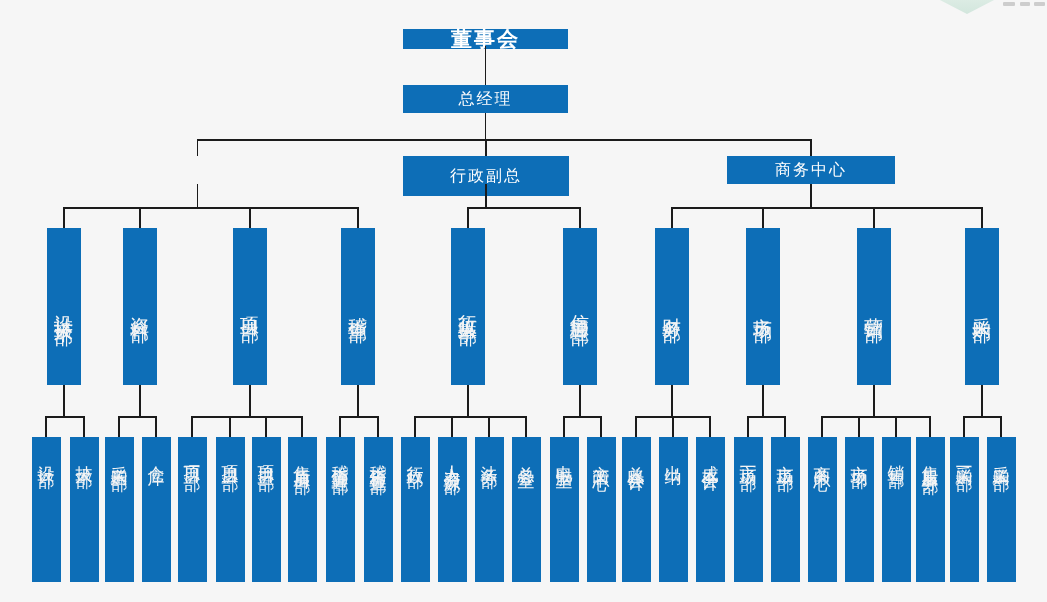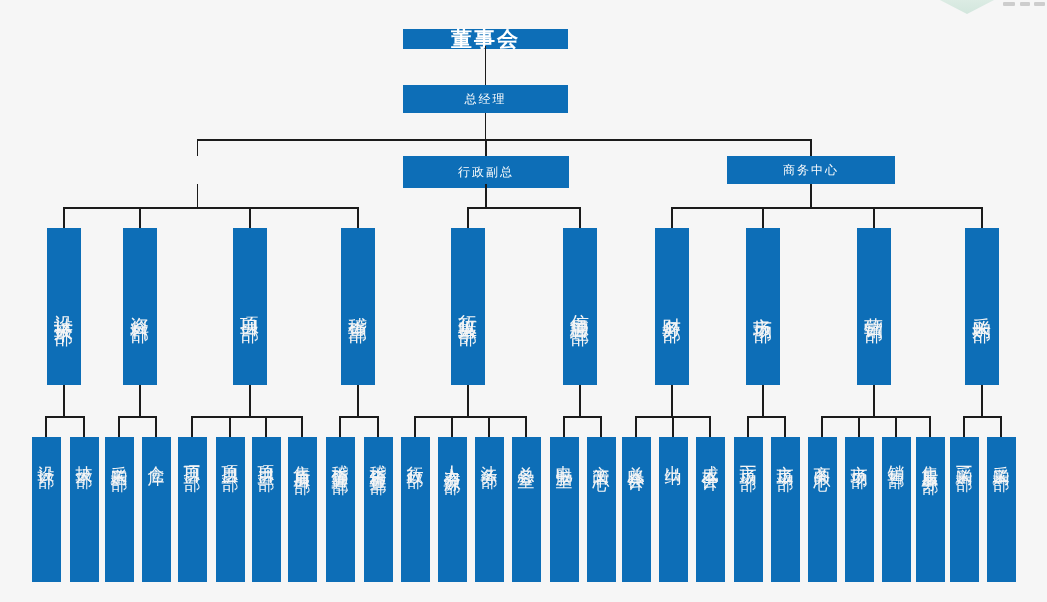--- a/index.html
+++ b/index.html
@@ -6,21 +6,21 @@
   #canvas{
     position:relative;width:1047px;height:602px;overflow:hidden;
     background:#f6f6f6;
     font-family:"Liberation Sans","DejaVu Sans",sans-serif;
   }
   .node{
     position:absolute;background:#0d6eb7;color:#fff;
     display:flex;align-items:center;justify-content:center;
     box-sizing:border-box;
   }
-  .node.h span{letter-spacing:2px;font-size:12px;color:#fdfdfd;}
+  .node.h span{letter-spacing:2px;font-size:16px;color:#fdfdfd;}
   .node.root span{font-weight:bold;font-size:21px;color:#ffffff;}
   .node.v span{
     writing-mode:vertical-rl;text-orientation:upright;
     font-size:19px;letter-spacing:3px;color:#f5f5f5;line-height:1;
   }
   .node.v4{align-items:flex-start;padding-top:15px;}
   .node.v4 span{font-size:17px;letter-spacing:3px;}
   .cline{position:absolute;background:#1b1b1b;}
   .watermark-diamond{
     position:absolute;left:938px;top:-16px;width:58px;height:30px;
@@ -107,21 +107,21 @@
     <div class="cline" style="left: 339.25px; top: 416.25px; width: 39.5px; height: 1.5px;"></div>
     <div class="cline" style="left: 339.25px; top: 417px; width: 1.5px; height: 20px;"></div>
     <div class="node v v4" style="left: 325.5px; top: 437px; width: 29px; height: 145px;">
       <span>稽查管理部</span>
     </div>
     <div class="cline" style="left: 377.25px; top: 417px; width: 1.5px; height: 20px;"></div>
     <div class="node v v4" style="left: 363.5px; top: 437px; width: 29px; height: 145px;">
       <span>稽查检查部</span>
     </div>
     <div class="cline" style="left: 485.25px; top: 140px; width: 1.5px; height: 16px;"></div>
-    <div class="node h" style="left: 403px; top: 156px; width: 166px; height: 32px; text-align: right;">
+    <div class="node h" style="left: 403px; top: 156px; width: 166px; height: 40px; text-align: right;">
       <span>行政副总</span>
     </div>
     <div class="cline" style="left: 485.25px; top: 184px; width: 1.5px; height: 24px;"></div>
     <div class="cline" style="left: 467.25px; top: 207.25px; width: 113.5px; height: 1.5px;"></div>
     <div class="cline" style="left: 467.25px; top: 208px; width: 1.5px; height: 20px;"></div>
     <div class="node v" style="left: 451px; top: 228px; width: 34px; height: 157px;">
       <span>行政人事部</span>
     </div>
     <div class="cline" style="left: 467.25px; top: 385px; width: 1.5px; height: 32px;"></div>
     <div class="cline" style="left: 414.25px; top: 416.25px; width: 112.5px; height: 1.5px;"></div>

